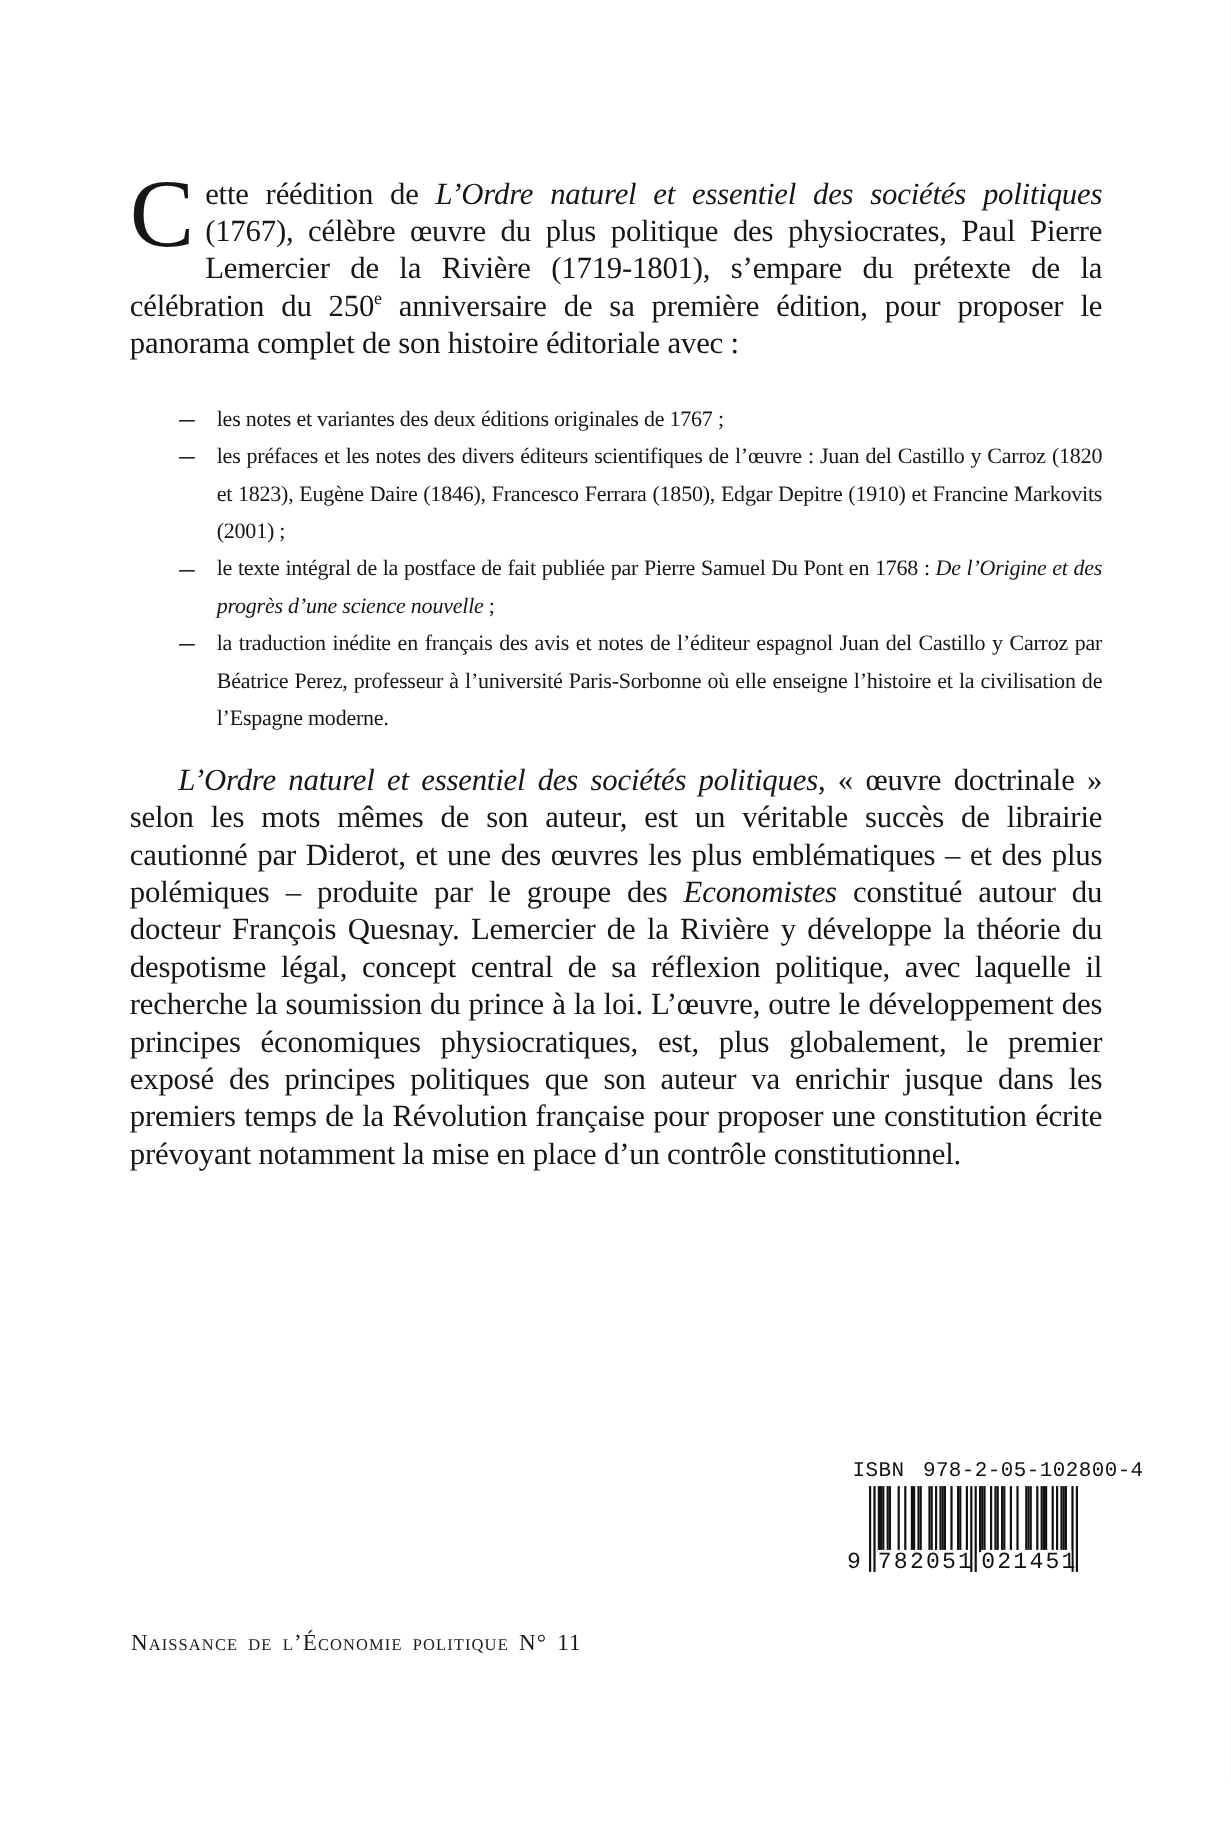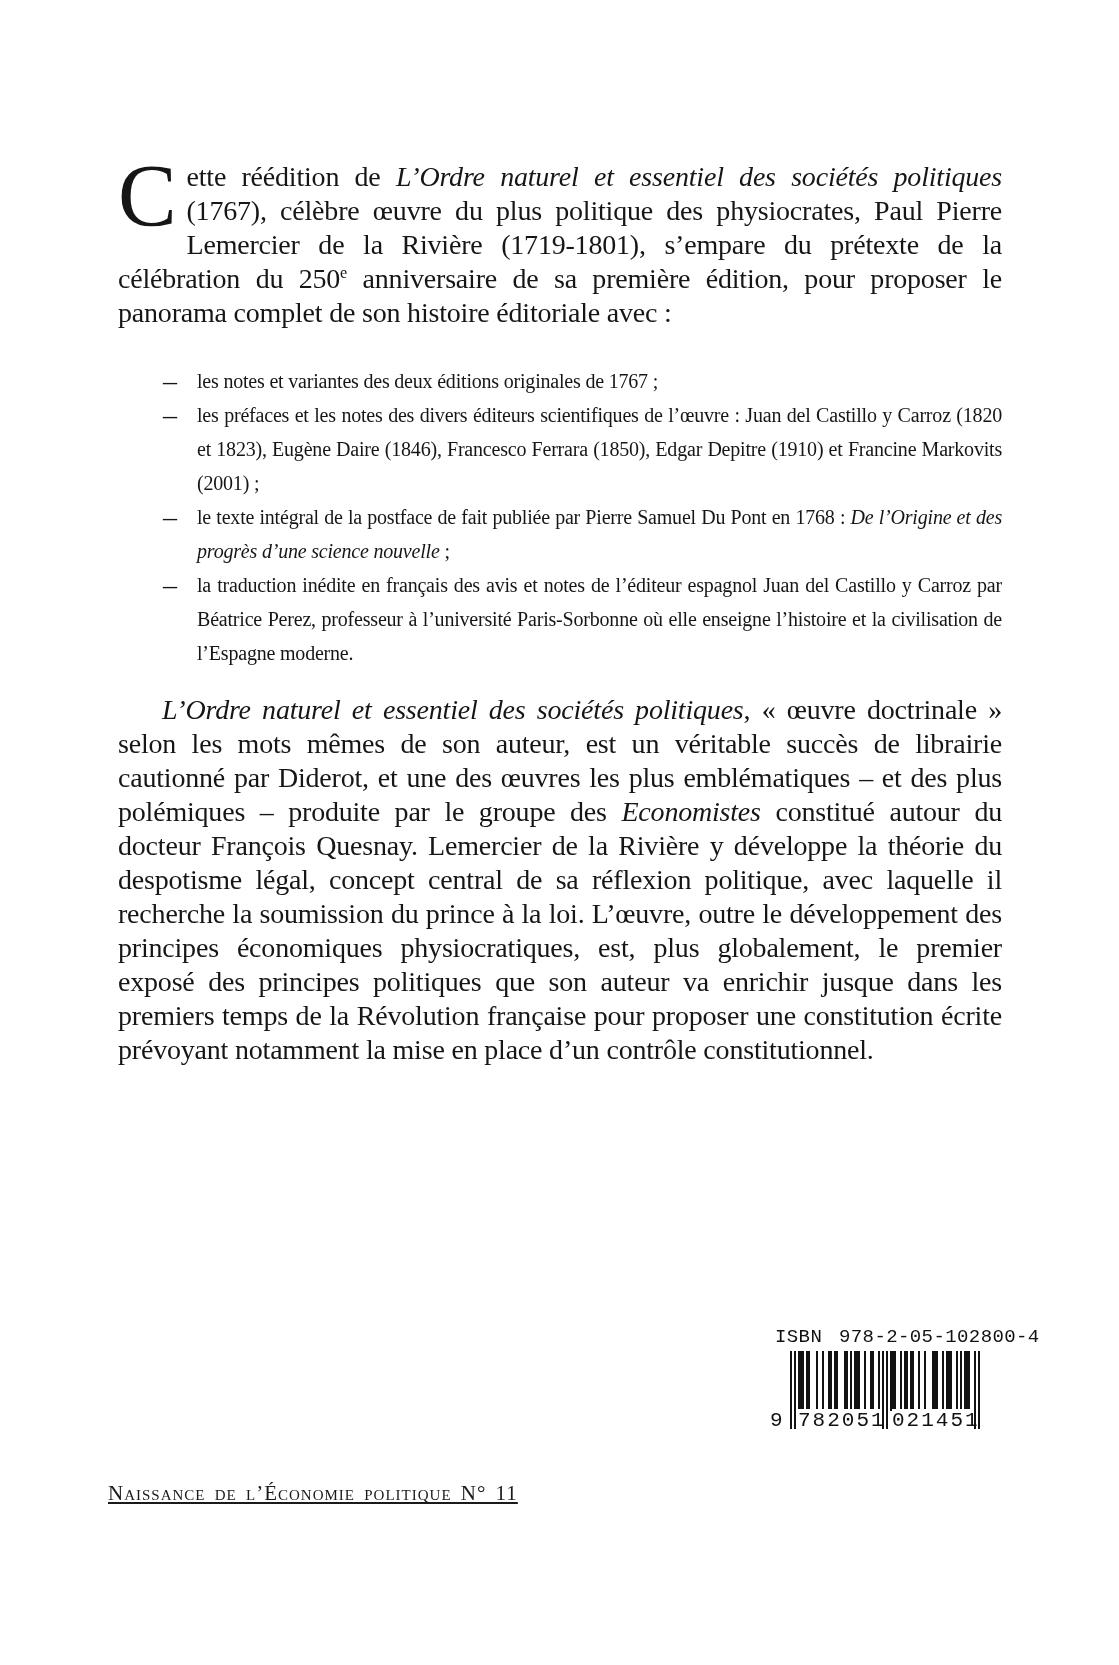--- a/index.html
+++ b/index.html
@@ -20,22 +20,22 @@
   .barcode{position:relative;width:190px;height:84px;margin:3px auto 0;}
   .bars{display:flex;align-items:flex-start;height:78px;}
   .mod{width:2px;height:60px;}
   .mod.bar{background:#121212;}
   .mod.guard.bar{height:78px;}
   .bc-digits span{position:absolute;top:58px;font-size:21px;line-height:24px;
                   background:#ffffff;color:#121212;}
   .bc-d9{left:-20px;}
   .bc-dl{left:8px;width:82px;text-align:left;letter-spacing:2px;}
   .bc-dr{left:102px;width:82px;text-align:center;letter-spacing:2px;}
-  .footer-line{position:absolute;left:108px;top:1481px;font-size:21px;
-               font-variant:small-caps;letter-spacing:1px;word-spacing:3px;color:#1a1a1a;white-space:nowrap;text-decoration:underline;}
+  .footer-line{position:absolute;left:119px;top:1481px;font-size:21px;
+               font-variant:small-caps;letter-spacing:1px;word-spacing:3px;color:#1a1a1a;white-space:nowrap;}
 </style>
 </head>
 <body>
 
 <div class="page">
 
   <div class="text-col">
 
     <p class="para"><span class="dropcap">C</span><span><span>ette réédition de </span><span style="font-style: italic;">L’Ordre naturel et essentiel des sociétés politiques</span><span> (1767), célèbre œuvre du plus politique des physiocrates, Paul Pierre Lemercier de la Rivière (1719-1801), s’empare du prétexte de la célébration du 250</span><sup>e</sup><span> anniversaire de sa première édition, pour proposer le panorama complet de son histoire éditoriale avec :</span></span></p>
 

